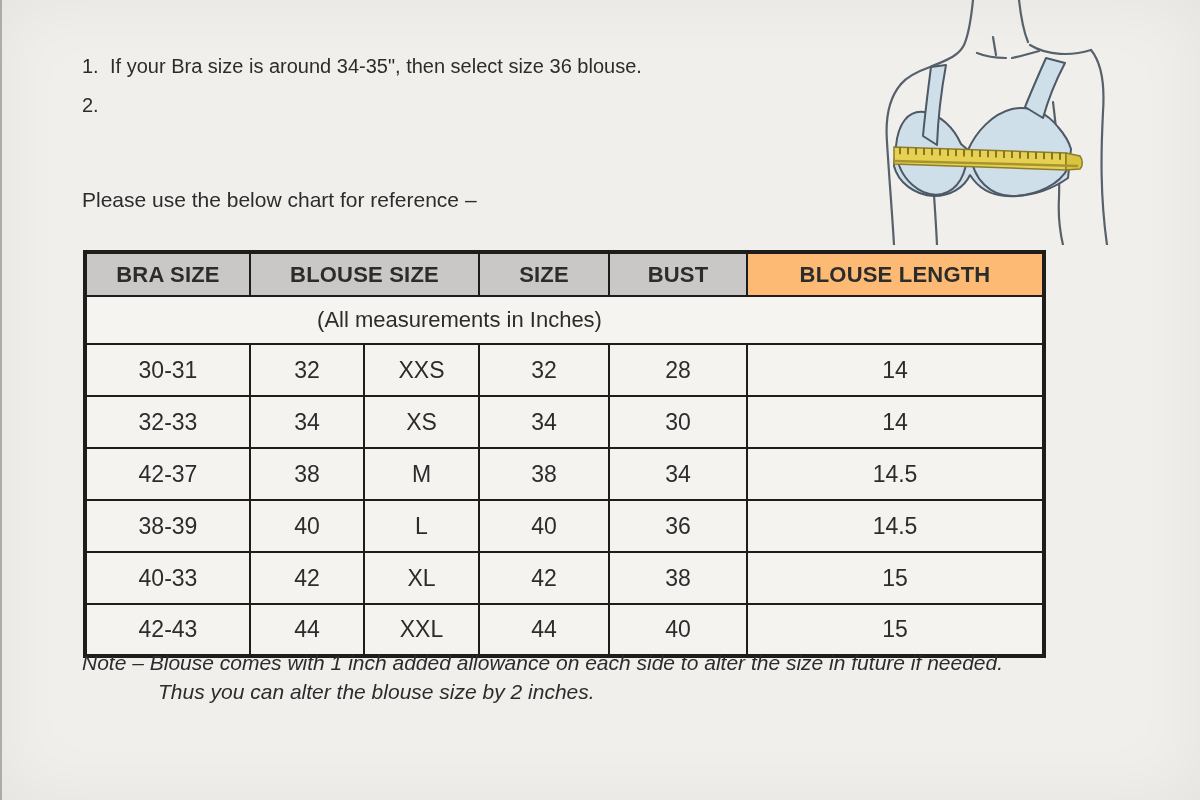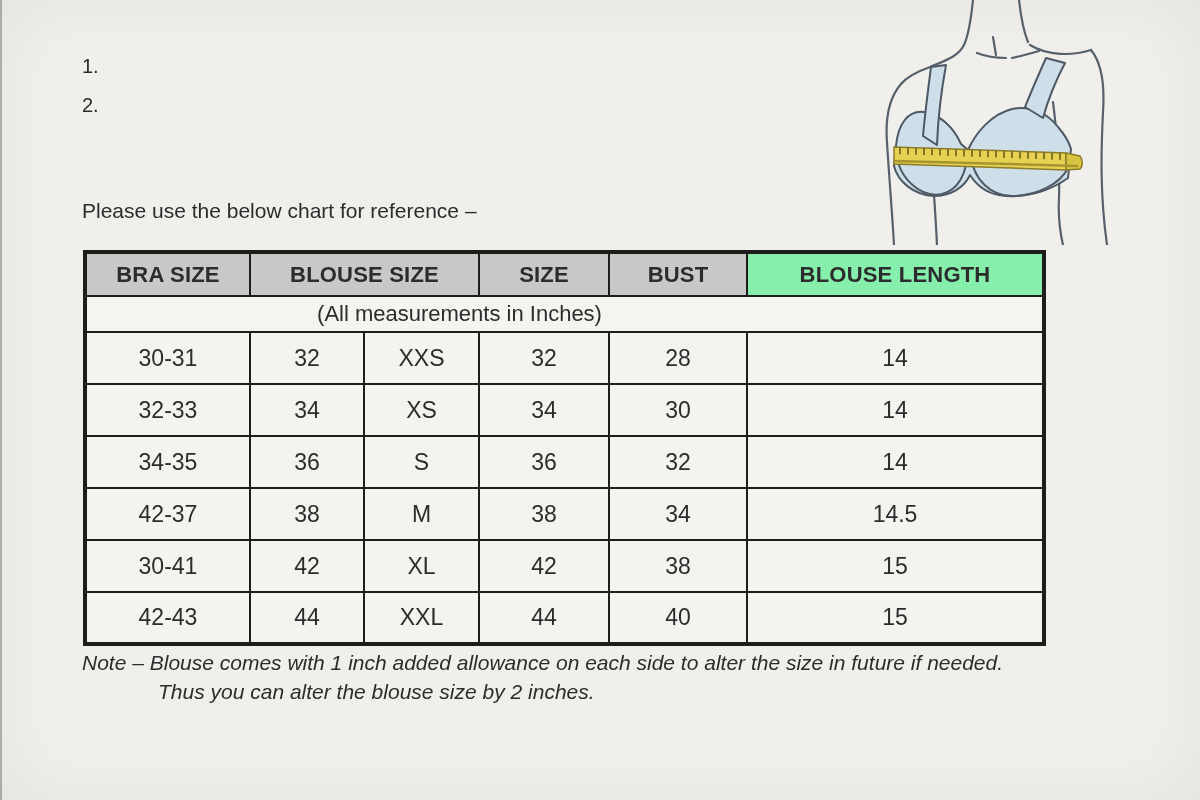--- a/index.html
+++ b/index.html
@@ -15,58 +15,59 @@
   .edge-artifact{
     position:absolute;left:0;top:0;width:2px;height:100%;
     background:#7a7a78;opacity:.55;
   }
   
   .instructions{position:absolute;left:82px;top:52px;width:760px;}
   .instr{display:flex;margin-bottom:10px;font-size:20px;line-height:29px;}
   .instr .num{width:28px;flex:0 0 28px;}
   .instr .txt{max-width:662px;}
   
-  .chart-intro{position:absolute;left:82px;top:199px;font-size:21px;}
+  .chart-intro{position:absolute;left:82px;top:188px;font-size:21px;}
   
   table.size-chart{
     position:absolute;left:83px;top:250px;width:959px;
     border-collapse:collapse;table-layout:fixed;
     border:4px solid #1d1d1b;
   }
   table.size-chart th,table.size-chart td{
     border:2px solid #1d1d1b;
     text-align:center;vertical-align:middle;
     padding:0;overflow:hidden;white-space:nowrap;
   }
   table.size-chart thead tr.hdr{height:44px;}
   table.size-chart thead tr.hdr th{
     background:#c9c8c6;font-size:22px;font-weight:bold;letter-spacing:.2px;
   }
-  table.size-chart thead tr.hdr th.last{background:#86efac;margin-left:37px;}
-  table.size-chart tr.sub{height:36px;}
+  table.size-chart thead tr.hdr th.last{background:#fdba74;margin-left:37px;}
+  table.size-chart tr.sub{height:48px;}
   table.size-chart tr.sub td{
     background:#f5f4f1;font-size:22px;padding-right:210px;
   }
   table.size-chart tbody tr{height:52px;}
   table.size-chart tbody td{background:#f4f3f0;font-size:23px;}
   
   .note{position:absolute;left:82px;top:648px;width:1010px;
     font-size:21px;font-style:italic;line-height:29px;}
   .note .line2{padding-left:76px;}
   
   .figure{position:absolute;left:880px;top:0;width:320px;height:245px;}
 </style>
 </head>
 <body>
 
 <div class="edge-artifact"></div>
 
 <div class="instructions">
   <div class="instr">
     <span class="num">1.</span>
+    <span class="txt">If your Bra size is around 34-35", then select size 36 blouse.</span>
   </div>
   <div class="instr">
     <span class="num">2.</span>
   </div>
 </div>
 
 <div class="chart-intro">Please use the below chart for reference –</div>
 
 <table class="size-chart">
   <colgroup>
@@ -100,37 +101,37 @@
       </tr>
       <tr>
         <td>32-33</td>
         <td>34</td>
         <td>XS</td>
         <td>34</td>
         <td>30</td>
         <td>14</td>
       </tr>
       <tr>
-        <td>34-35</td>
-        <td>36</td>
-        <td>S</td>
-        <td>36</td>
-        <td>32</td>
-        <td>14</td>
-      </tr>
-      <tr>
         <td>42-37</td>
         <td>38</td>
         <td>M</td>
         <td>38</td>
         <td>34</td>
         <td>14.5</td>
       </tr>
       <tr>
-        <td>30-41</td>
+        <td>38-39</td>
+        <td>40</td>
+        <td>L</td>
+        <td>40</td>
+        <td>36</td>
+        <td>14.5</td>
+      </tr>
+      <tr>
+        <td>40-33</td>
         <td>42</td>
         <td>XL</td>
         <td>42</td>
         <td>38</td>
         <td>15</td>
       </tr>
       <tr>
         <td>42-43</td>
         <td>44</td>
         <td>XXL</td>

